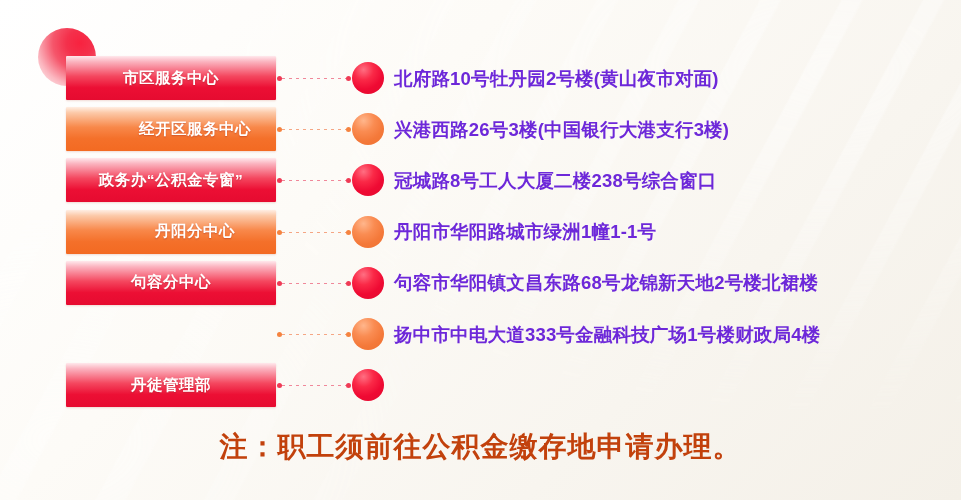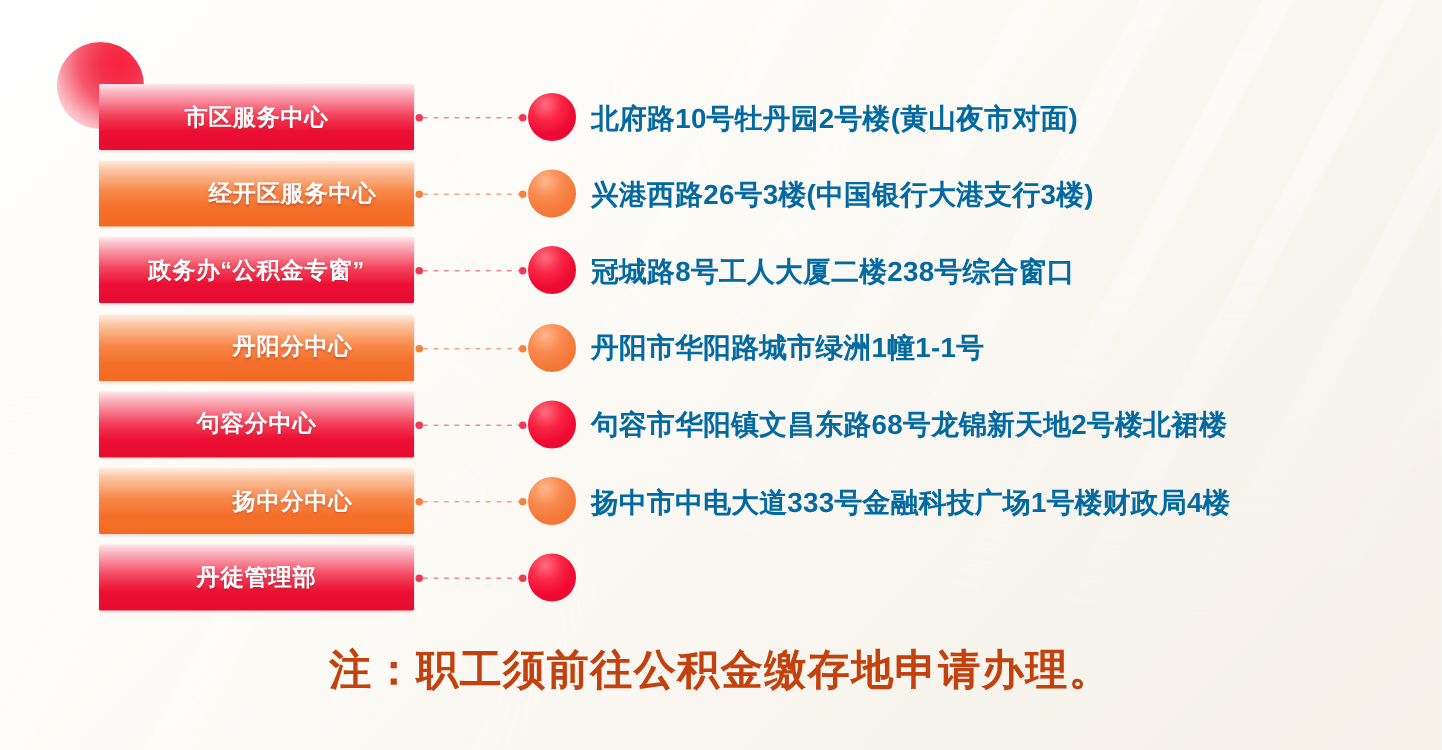--- a/index.html
+++ b/index.html
@@ -174,21 +174,21 @@
 
   .address {
     position: absolute;
     left: 394px;
     top: 0;
     height: 44px;
     display: flex;
     align-items: center;
     font-size: 18.5px;
     font-weight: 700;
-    color: #0369a1;
+    color: #6d28d9;
     letter-spacing: .2px;
     white-space: nowrap;
   }
 
   
   #footer-note {
     position: absolute;
     left: 0;
     top: 428px;
     width: 961px;
@@ -266,23 +266,20 @@
       </div>
       <div class="connector">
         <span class="conn-dot start red"></span>
         <span class="conn-line red"></span>
         <span class="conn-dot end red"></span>
       </div>
       <div class="bullet red"></div>
       <div class="address">句容市华阳镇文昌东路68号龙锦新天地2号楼北裙楼</div>
     </div>
     <div class="row" style="top: 312px;">
-      <div class="badge orange">
-        <span class="badge-label">扬中分中心</span>
-      </div>
       <div class="connector">
         <span class="conn-dot start orange"></span>
         <span class="conn-line orange"></span>
         <span class="conn-dot end orange"></span>
       </div>
       <div class="bullet orange"></div>
       <div class="address">扬中市中电大道333号金融科技广场1号楼财政局4楼</div>
     </div>
     <div class="row" style="top: 363.2px;">
       <div class="badge red">

